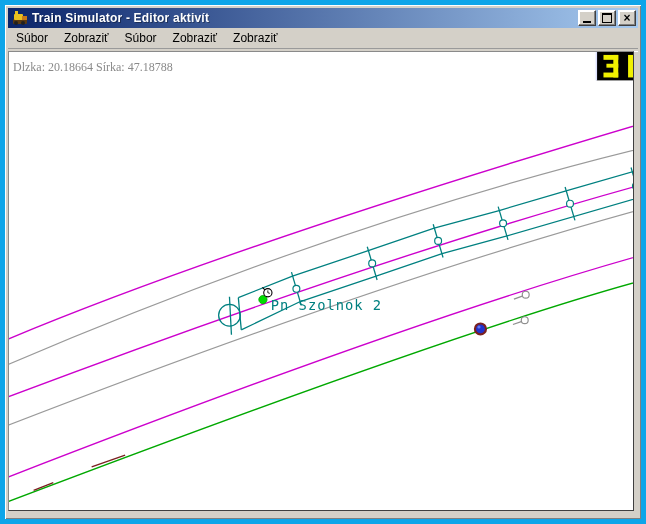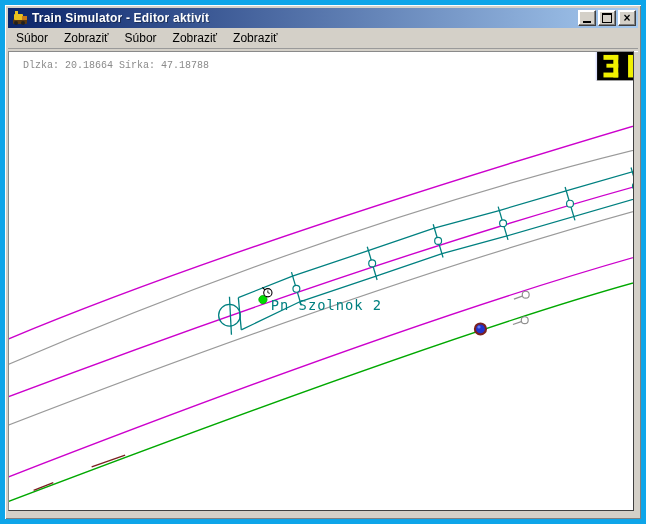--- a/index.html
+++ b/index.html
@@ -25,22 +25,22 @@
   .glyph-max{width:8px;height:7px;border:1px solid #000;border-top-width:2px;}
   .glyph-close{font-size:12px;font-weight:bold;line-height:10px;color:#000;
                font-family:"Liberation Sans",sans-serif;}
   .menubar{position:absolute;left:3px;right:3px;top:23px;height:20px;
            display:flex;align-items:center;background:#d4d0c8;font-size:12px;color:#000;}
   .menu-item{padding:20px 8px;white-space:nowrap;}
   .menu-divider{position:absolute;left:3px;right:3px;top:43px;height:2px;
                 border-top:1px solid #9a9a9a;border-bottom:1px solid #ffffff;}
   .canvas{position:absolute;left:3px;top:46px;right:7px;bottom:8px;background:#ffffff;
           border:1px solid;border-color:#8a8a8a #404040 #404040 #8a8a8a;overflow:hidden;}
-  .coords{position:absolute;left:14px;top:8px;color:#8a8a8a;font-size:10px;
-          font-family:Liberation Mono, monospace;white-space:pre;}
+  .coords{position:absolute;left:4px;top:8px;color:#8a8a8a;font-size:12px;
+          font-family:Liberation Serif, serif;white-space:pre;}
   svg.scene{position:absolute;inset:0;width:100%;height:100%;}
   .ln-magenta{stroke:var(--track-magenta,#cc00cc);stroke-width:1.4;fill:none;}
   .ln-gray{stroke:var(--track-gray,#9a9a9a);stroke-width:1.2;fill:none;}
   .ln-green{stroke:var(--track-green,#00a800);stroke-width:1.4;fill:none;}
   .ln-maroon{stroke:var(--marker-blue-ring,#7a2020);stroke-width:1.4;fill:none;}
   .teal{stroke:var(--selection-teal,#008080);stroke-width:1.3;fill:none;}
   .teal-node{stroke:var(--selection-teal,#008080);stroke-width:1.2;fill:#ffffff;}
   .track-label{fill:var(--selection-teal,#008080);font-size:14px;letter-spacing:1px;
                font-family:"DejaVu Sans Mono",monospace;}
   .gray-marker{stroke:#8f8f8f;stroke-width:1.2;fill:none;}

